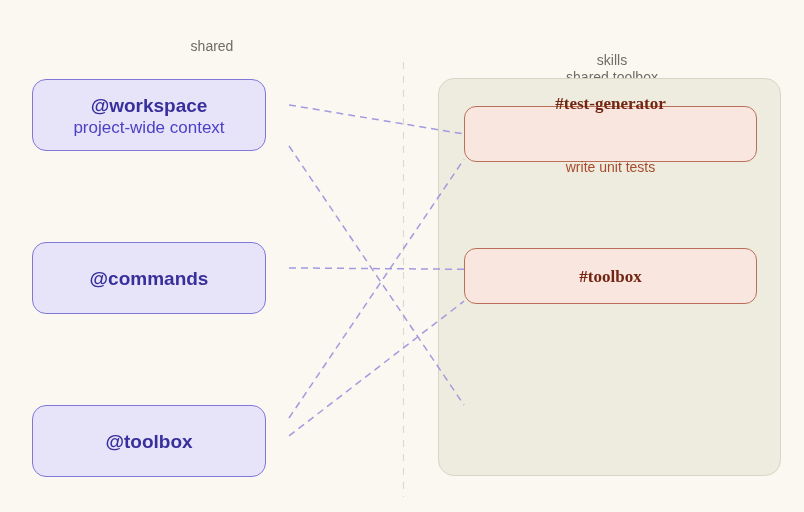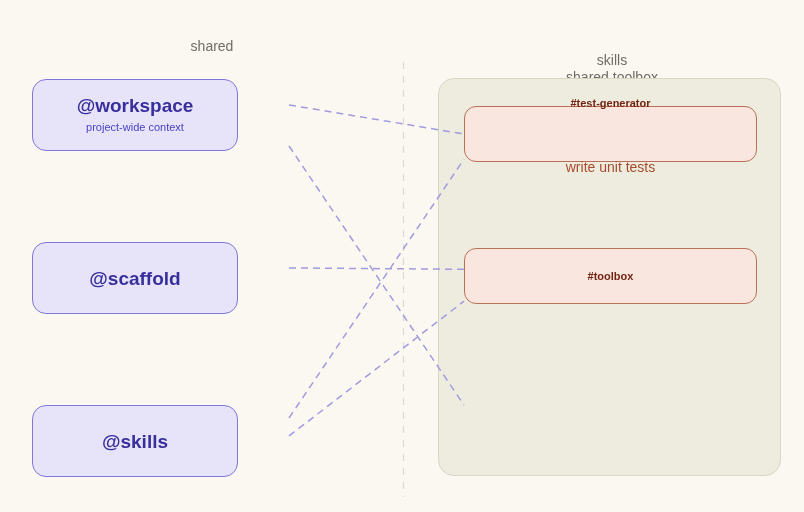--- a/index.html
+++ b/index.html
@@ -16,27 +16,27 @@
   .col-header{position:absolute;color:var(--header-text);font-size:14px;line-height:17px;text-align:center;}
   .agents-header{left:112px;top:38px;width:200px;}
   .skills-header{left:512px;top:52px;width:200px;}
 
   .toolbox{position:absolute;left:438px;top:78px;width:343px;height:398px;
     background:var(--container-fill);border:1px solid var(--container-border);
     border-radius:16px;box-sizing:border-box;}
 
   .node{position:absolute;box-sizing:border-box;display:flex;flex-direction:column;
     align-items:center;justify-content:center;gap:3px;z-index:2;}
-  .agent-node{left:32px;width:206px;height:72px;background:var(--agent-fill);
+  .agent-node{left:32px;width:234px;height:72px;background:var(--agent-fill);
     border:1px solid var(--agent-border);border-radius:14px;}
   .agent-node .title{color:var(--agent-title);font-size:19px;font-weight:600;line-height:21px;}
-  .agent-node .subtitle{color:var(--agent-subtitle);font-size:11px;line-height:17px;}
+  .agent-node .subtitle{color:var(--agent-subtitle);font-size:17px;line-height:17px;}
   .skill-node{left:25px;width:293px;height:56px;background:var(--skill-fill);
     border:1px solid var(--skill-border);border-radius:12px;}
-  .skill-node .title{color:var(--skill-title);font-size:11px;font-weight:700;line-height:19px;}
+  .skill-node .title{color:var(--skill-title);font-size:17px;font-weight:700;line-height:19px;font-family:Liberation Serif, serif;}
   .skill-node .subtitle{color:var(--skill-subtitle);font-size:14px;line-height:16px;margin-top:43px;}
 
   .wires{position:absolute;left:0;top:0;z-index:1;pointer-events:none;}
   .wires .divider{stroke:var(--divider);stroke-width:1.2;stroke-dasharray:7 7;}
   .wires .wire{stroke:var(--connector);stroke-width:1.5;stroke-dasharray:7 5;fill:none;}
 </style>
 </head>
 <body>
 
 <div class="stage" id="stage">
@@ -58,25 +58,25 @@
       <line x1="289" y1="417.96" x2="464" y2="159.2" class="wire"></line>
       <line x1="289" y1="435.96" x2="464" y2="301.2" class="wire"></line>
     </svg>
 
   <div class="node agent-node" style="top:79px;">
     <span class="title">@workspace</span>
     <span class="subtitle">project-wide context</span>
   </div>
 
   <div class="node agent-node" style="top:242px;">
-    <span class="title">@scaffold</span>
+    <span class="title">@commands</span>
   </div>
 
   <div class="node agent-node" style="top:405px;">
-    <span class="title">@skills</span>
+    <span class="title">@toolbox</span>
   </div>
 
   <div class="toolbox">
     <div class="node skill-node" style="top:27px;">
       <span class="title">#test-generator</span>
       <span class="subtitle">write unit tests</span>
     </div>
 
     <div class="node skill-node" style="top:169px;">
       <span class="title">#toolbox</span>

